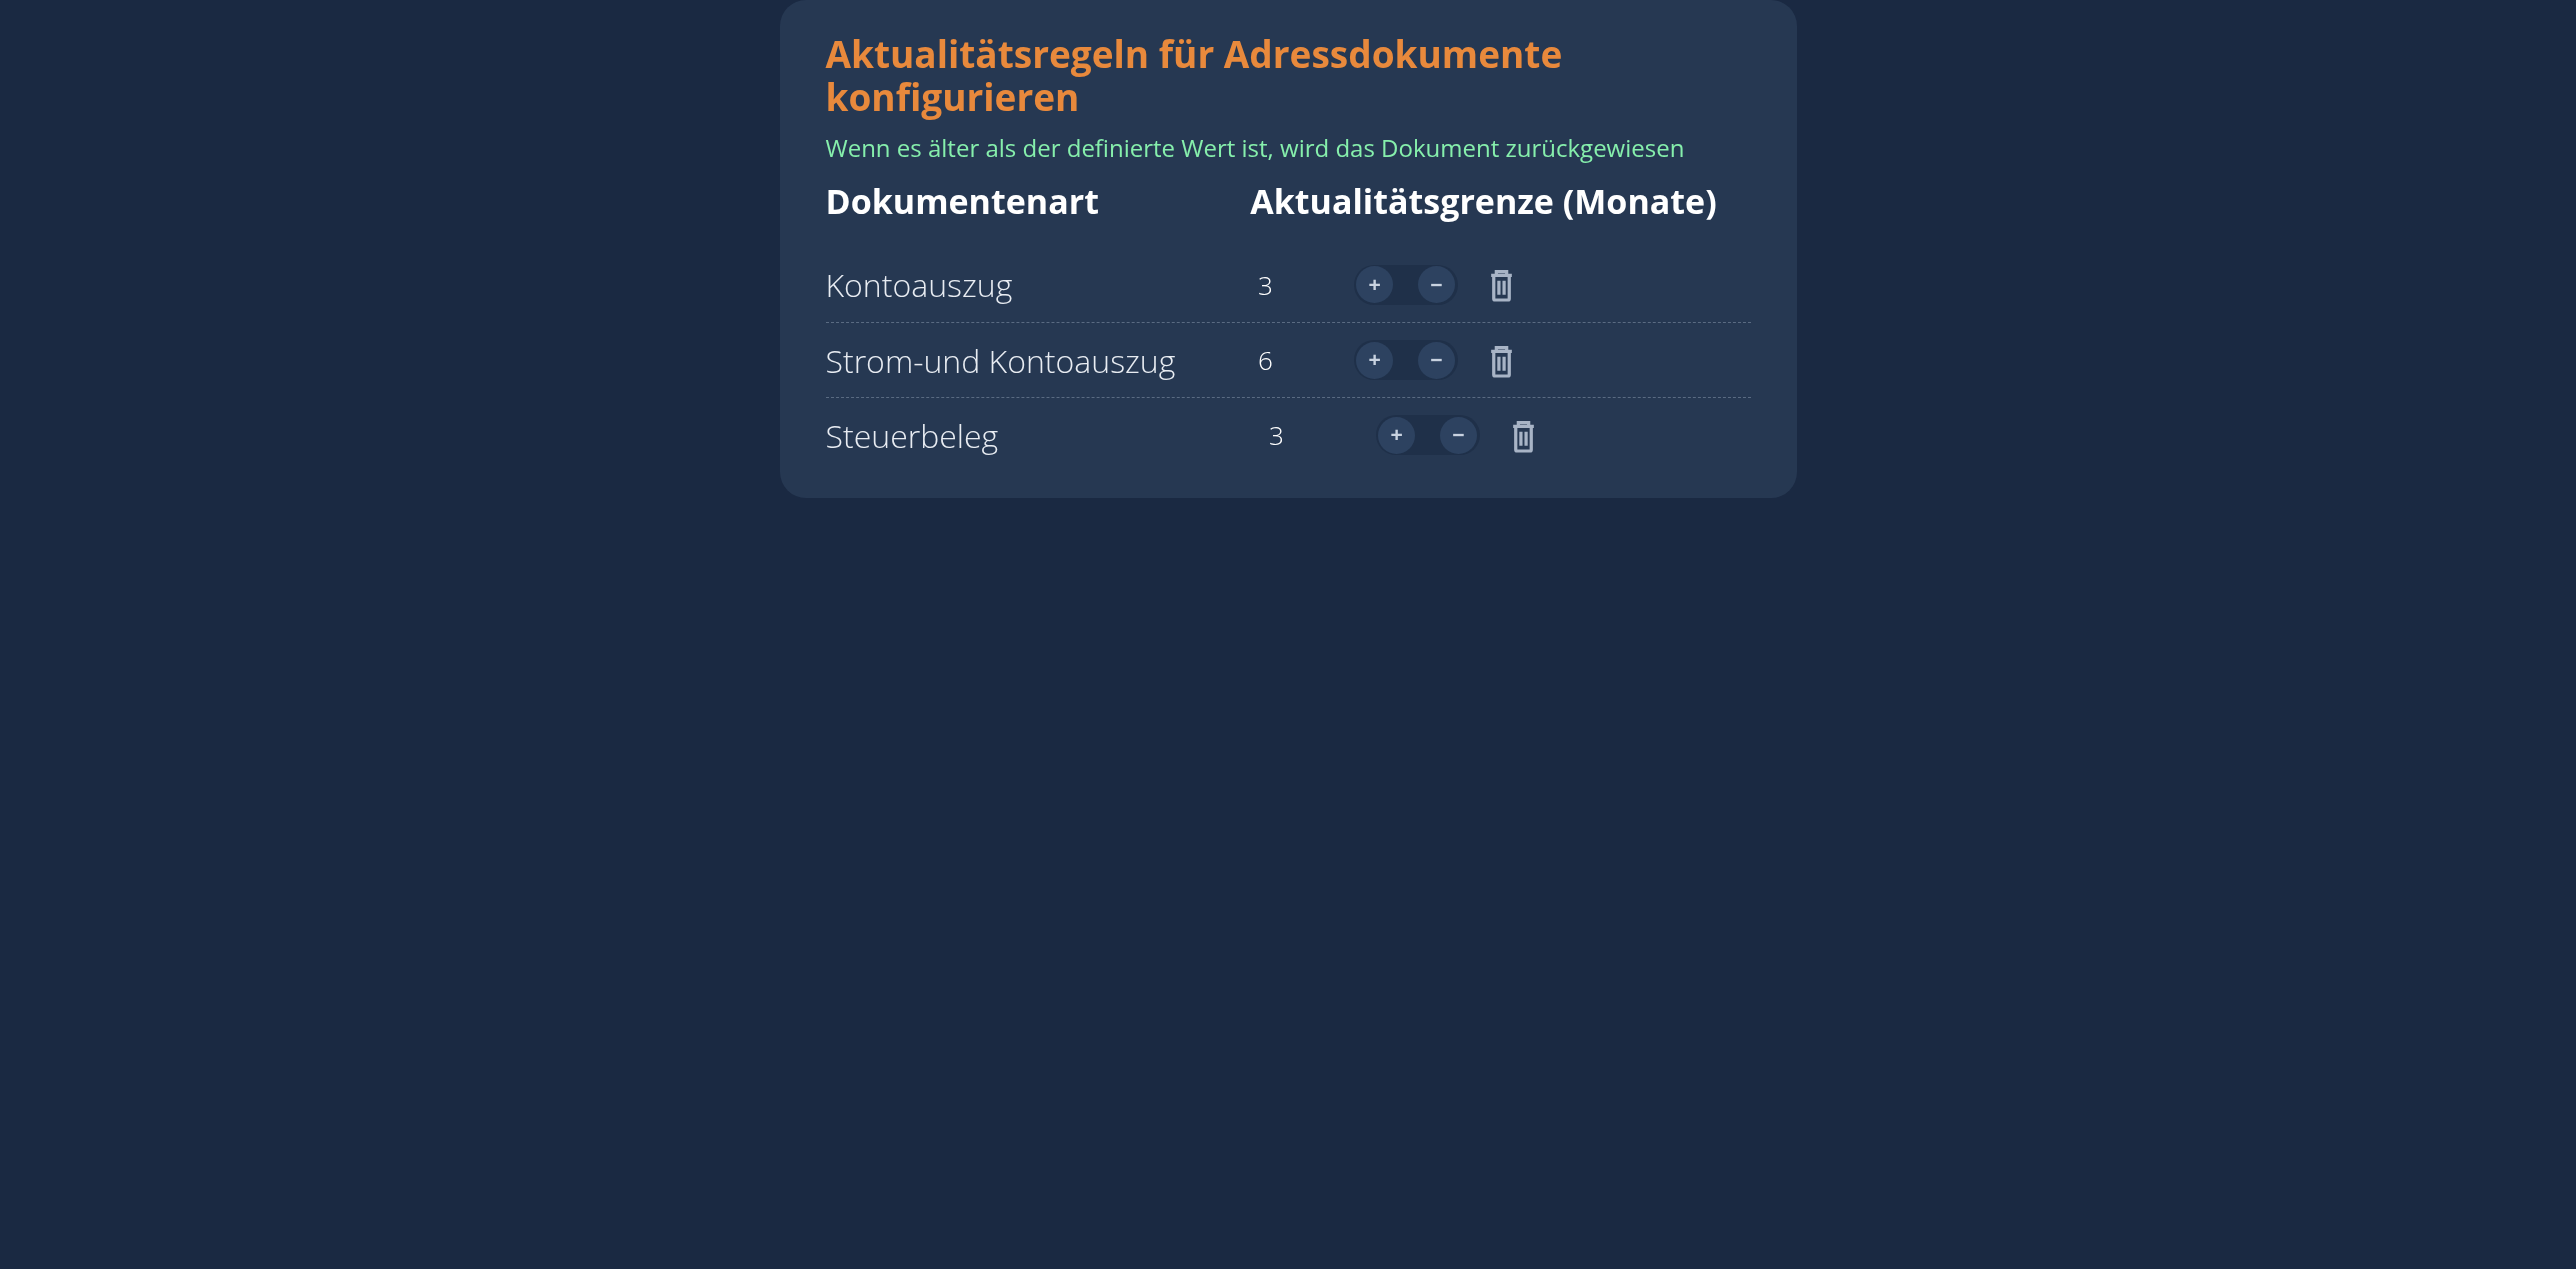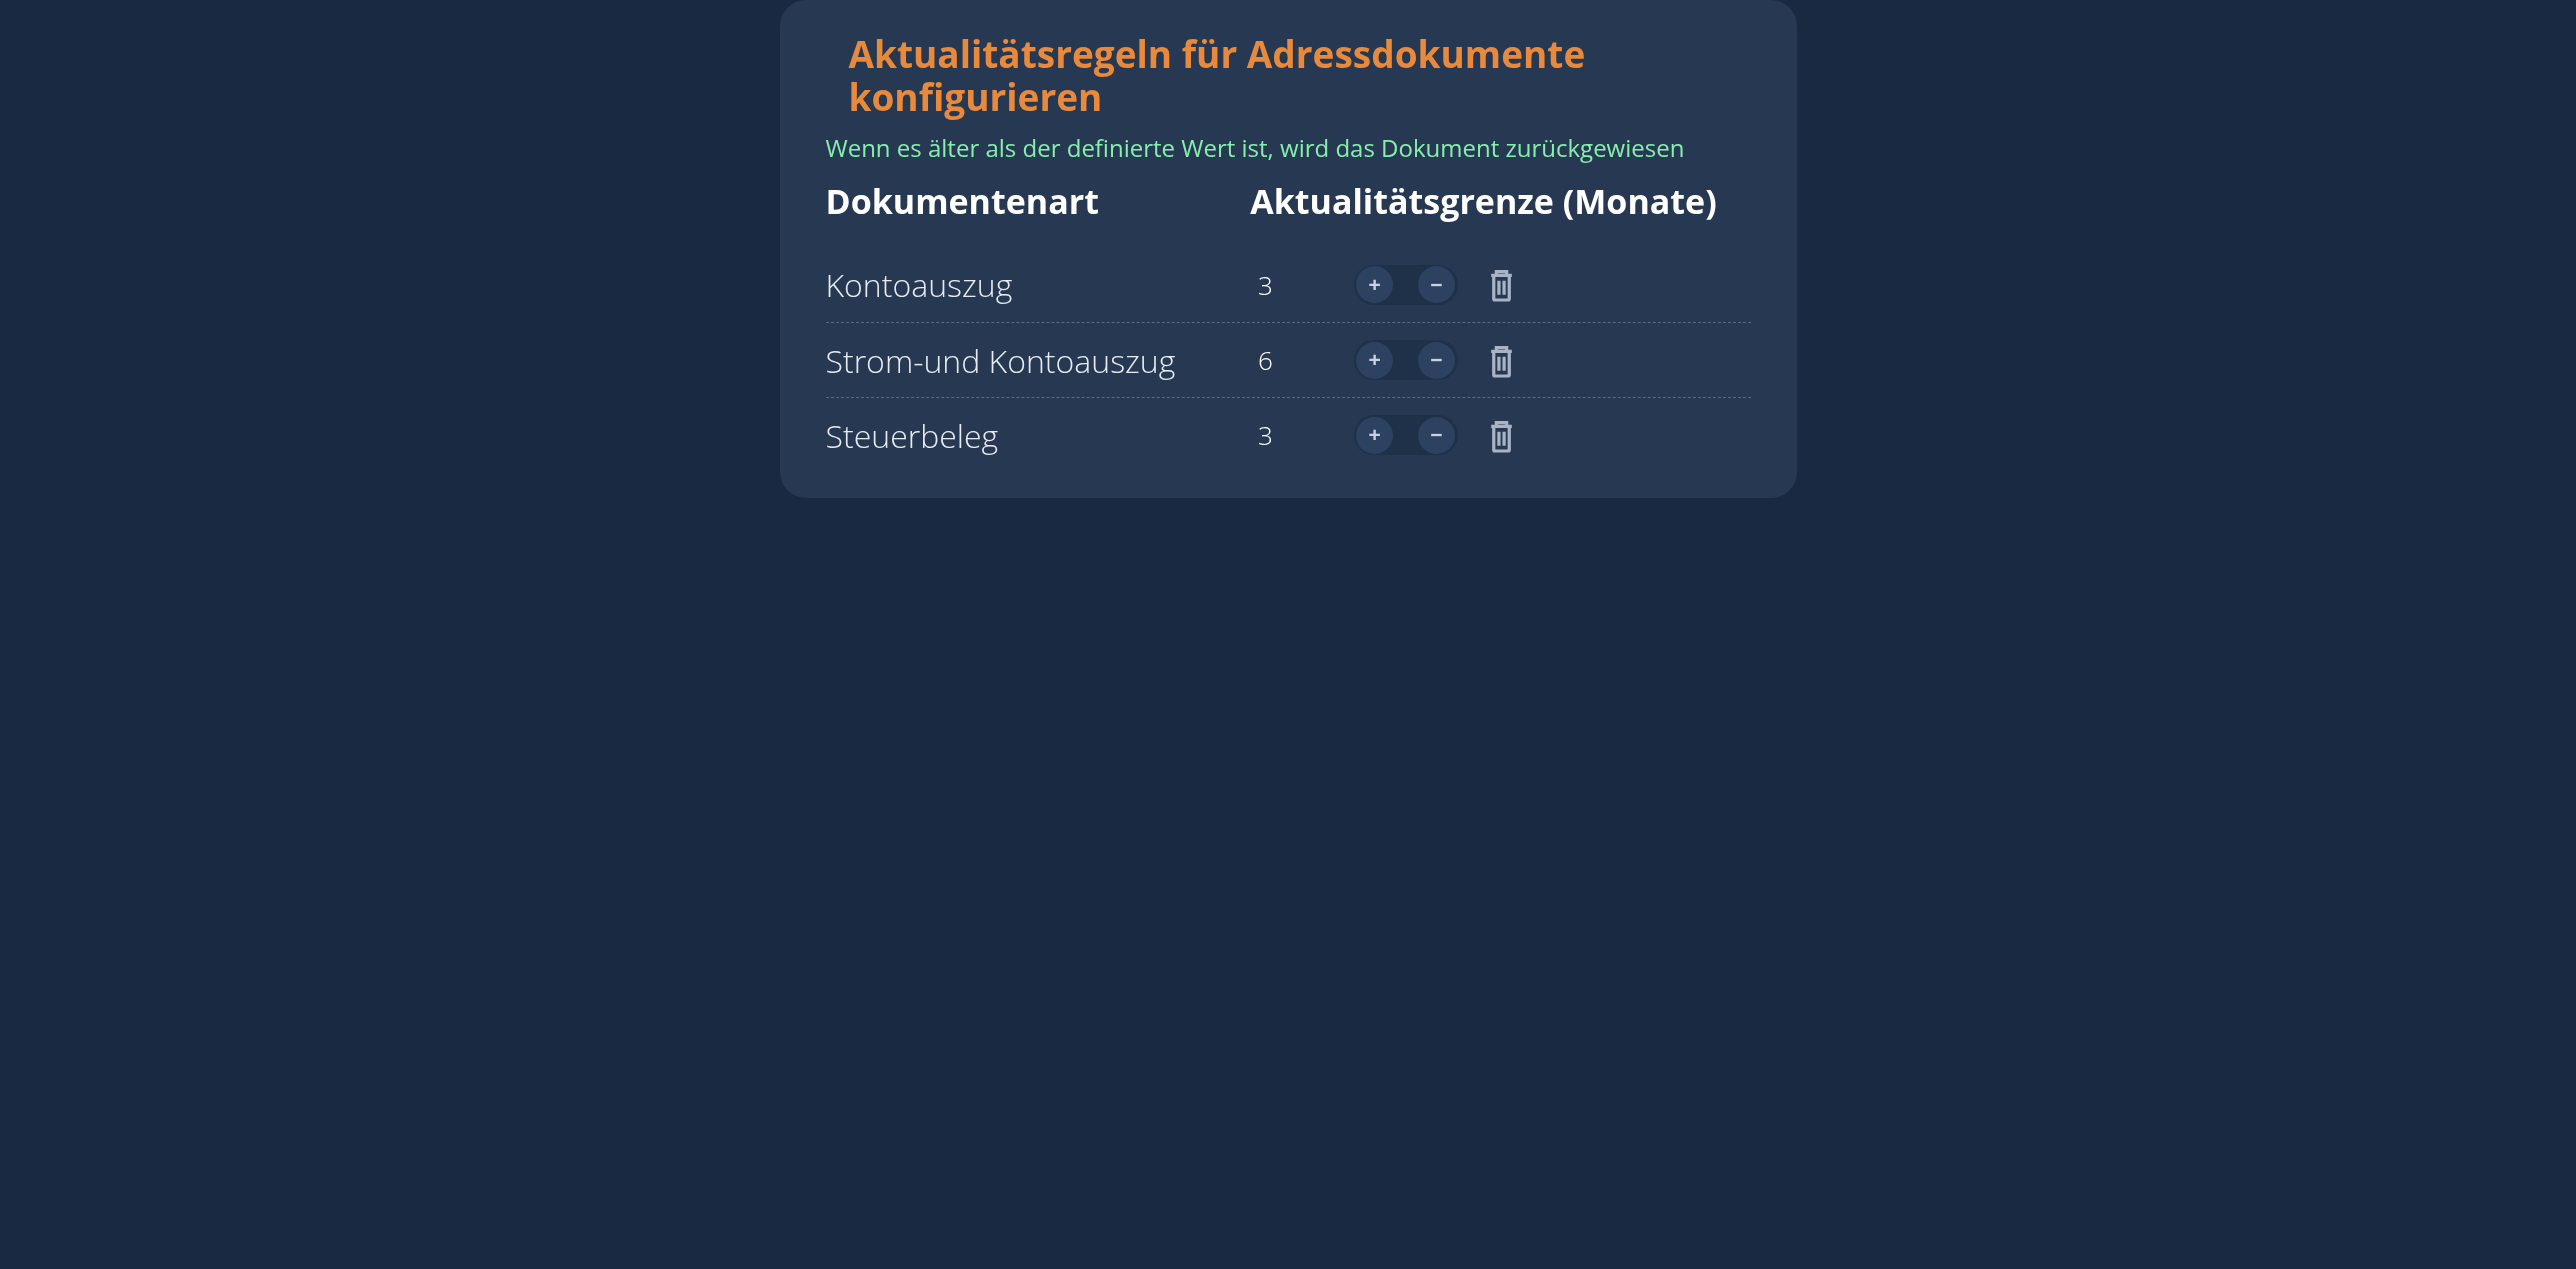--- a/index.html
+++ b/index.html
@@ -23,21 +23,20 @@
       width: 1017px;
       margin: 0;
     }
     
     .title {
       color: #e8893c;
       font-size: 37px;
       font-weight: 700;
       line-height: 1.15;
       margin-bottom: 13px;
-      margin-left: 23px;
     }
     
     .subtitle {
       color: #86efac;
       font-size: 24px;
       font-weight: 400;
       margin-bottom: 14.3px;
     }
     
     .headers {
@@ -59,20 +58,21 @@
     
     .row {
       display: flex;
       align-items: center;
       padding: 15.6px 0;
       border-bottom: 1.3px dashed #5a6b82;
     }
     
     .row:last-child {
       border-bottom: none;
+      gap: 11px;
     }
     
     .row-label {
       flex: 0 0 391px;
       color: #e8ecf2;
       font-size: 32px;
       font-weight: 300;
     }
     
     .row-value {

